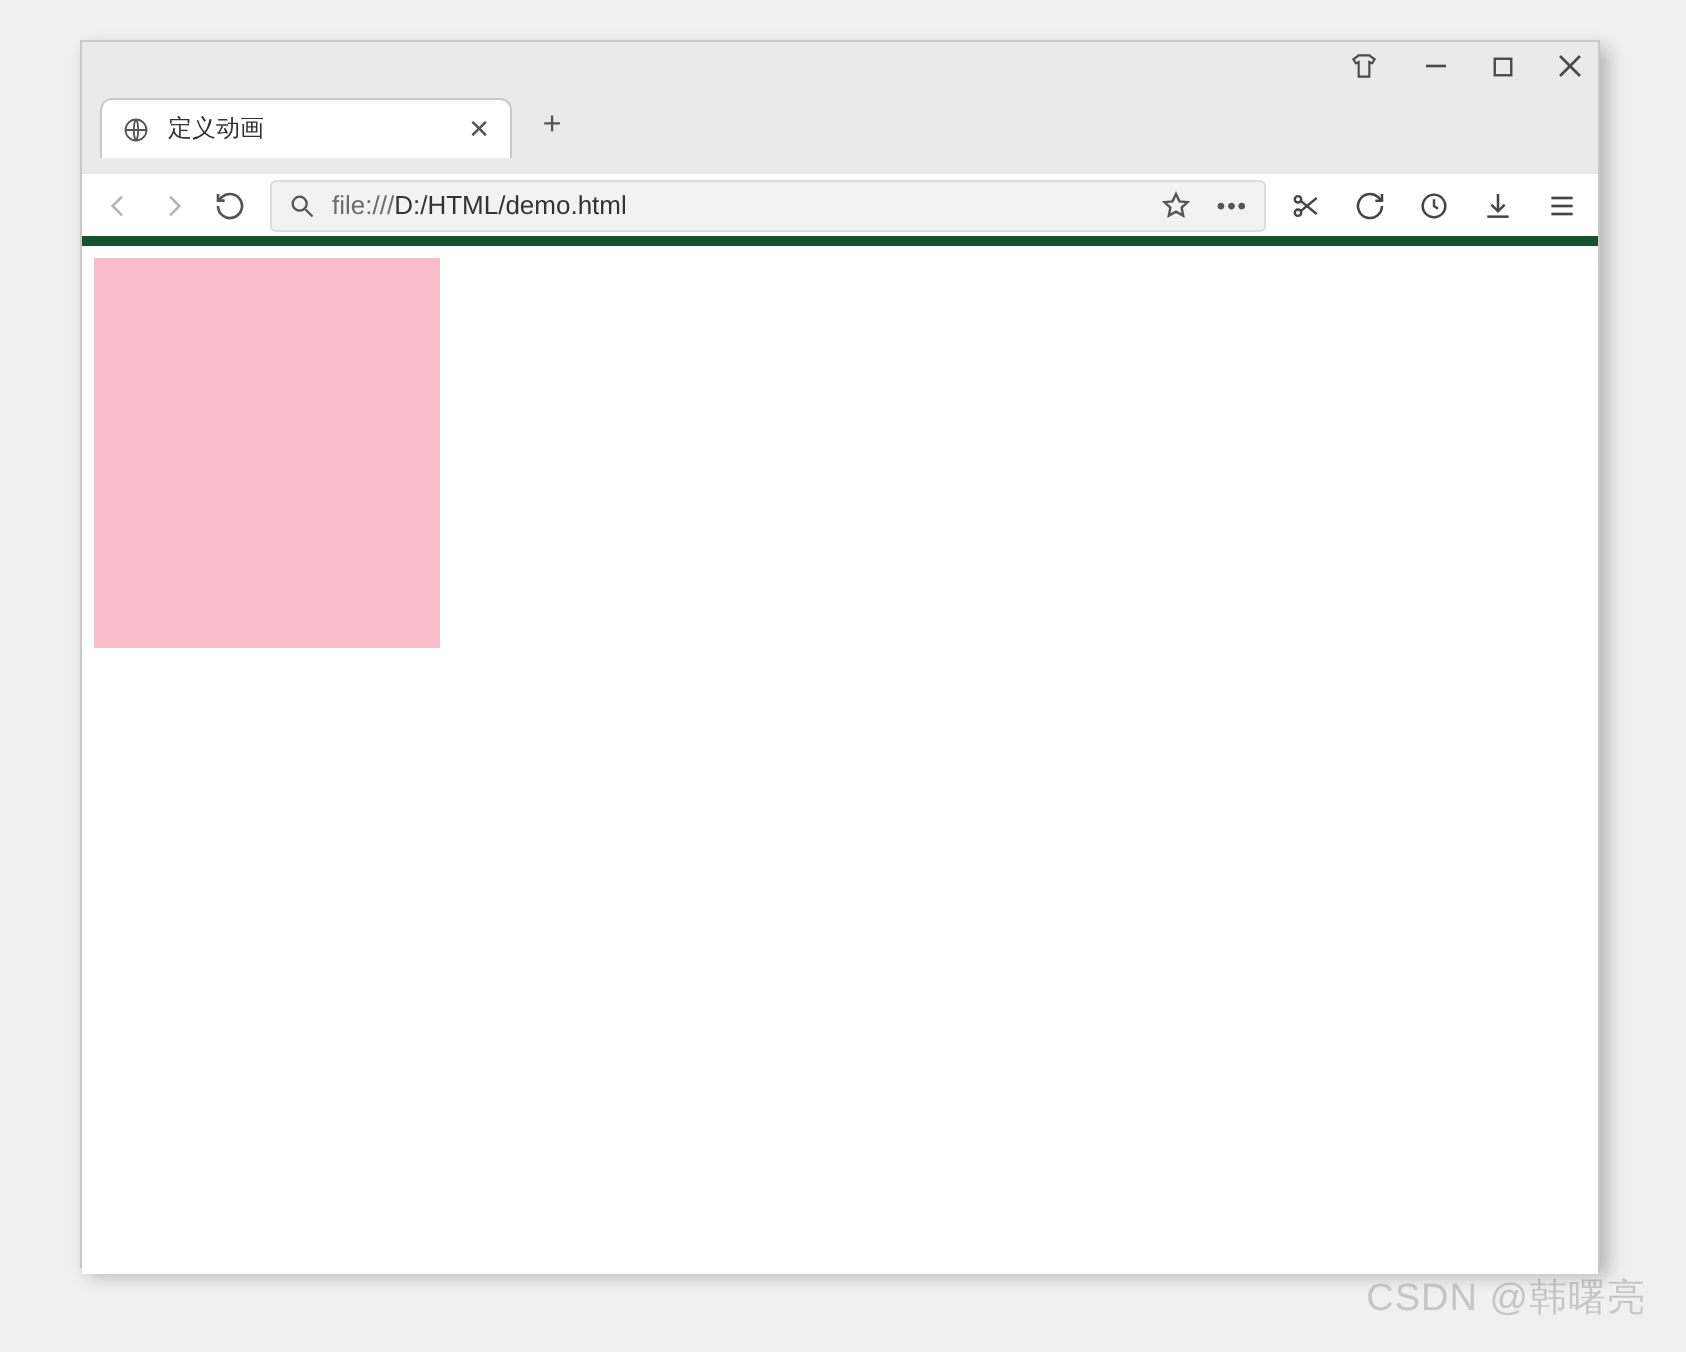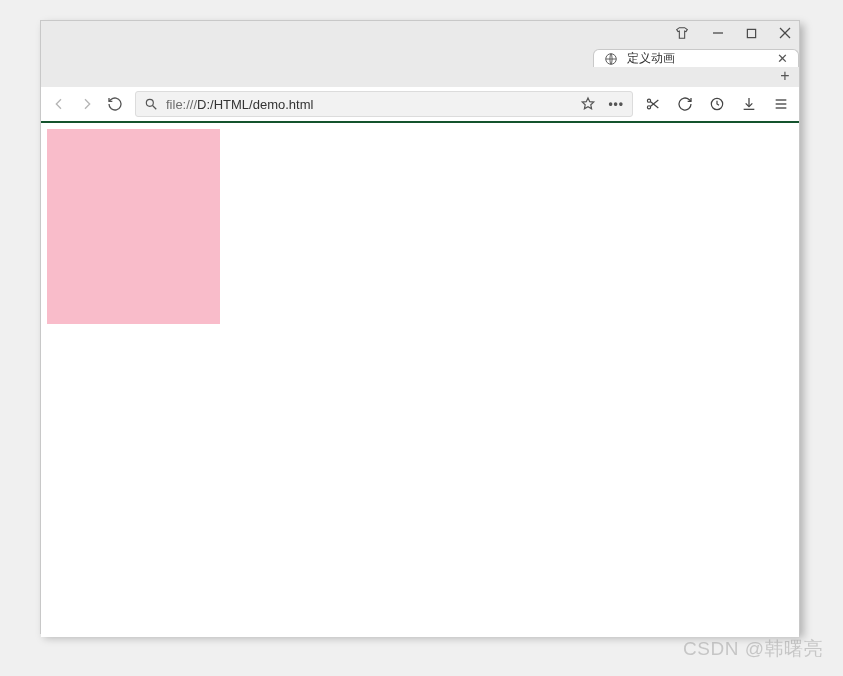--- a/index.html
+++ b/index.html
@@ -32,27 +32,26 @@
       top: 4px;
       display: flex;
       gap: 22px;
       align-items: center;
       color: #4a4a4a;
     }
     .win-controls span, .win-controls svg { cursor: default; }
     .shirt-icon { width:16px; height:16px; stroke:#4a4a4a; }
     .tab-row {
       display: flex;
-      align-items: flex-end;
+      align-items: flex-start;
       height: 34px;
       padding-left: 9px;
       background: #eaeaea;
       position: relative;
       top: -4px;
-      flex-direction: column;
     }
     .tab {
       display: flex;
       align-items: center;
       height: 30px;
       width: 206px;
       padding: 0 10px;
       background: #fff;
       border: 1px solid #c9c9c9;
       border-bottom: none;
@@ -73,21 +72,21 @@
       color: #555;
       margin-left: 6px;
     }
     .toolbar {
       height: 36px;
       background: #fff;
       display: flex;
       align-items: center;
       padding: 0 10px;
       gap: 12px;
-      border-bottom: 2px solid #14532d;
+      border-bottom: 5px solid #14532d;
     }
     .toolbar .nav-btn { color: #555; display:flex; align-items:center; }
     .toolbar .nav-btn.disabled { color: #b5b5b5; }
     .toolbar svg { display:block; }
     .addressbar {
       flex: 1;
       height: 26px;
       background: #f2f2f2;
       border: 1px solid #dcdcdc;
       border-radius: 3px;

